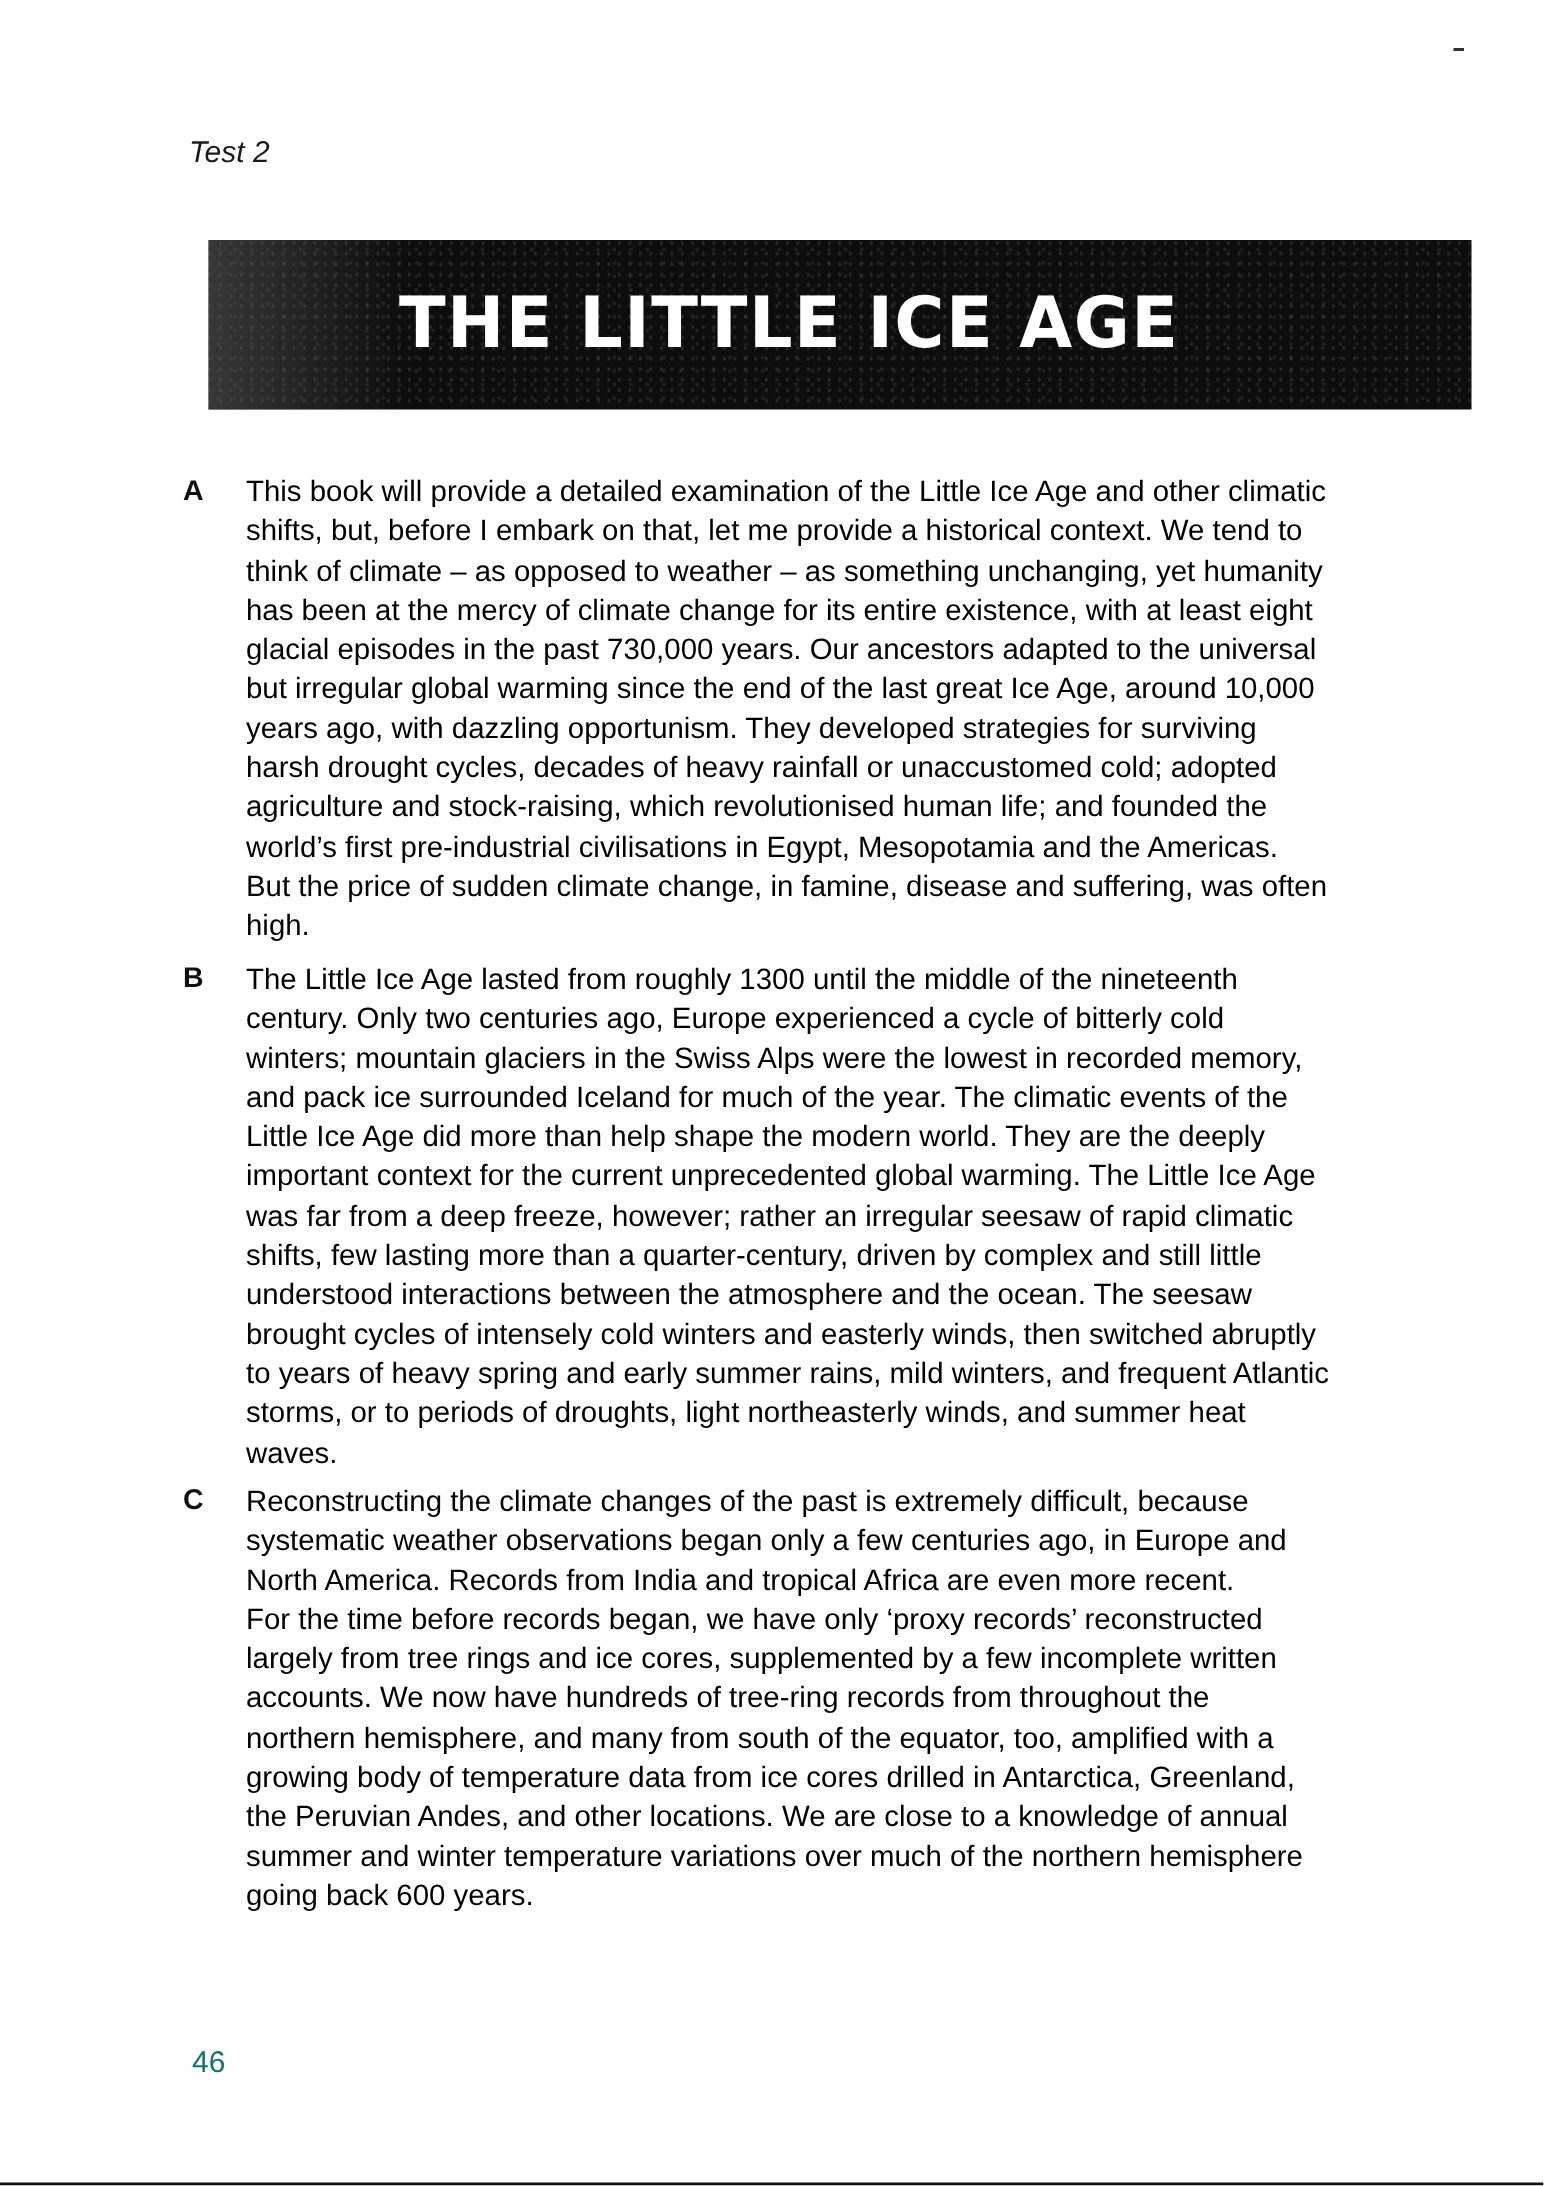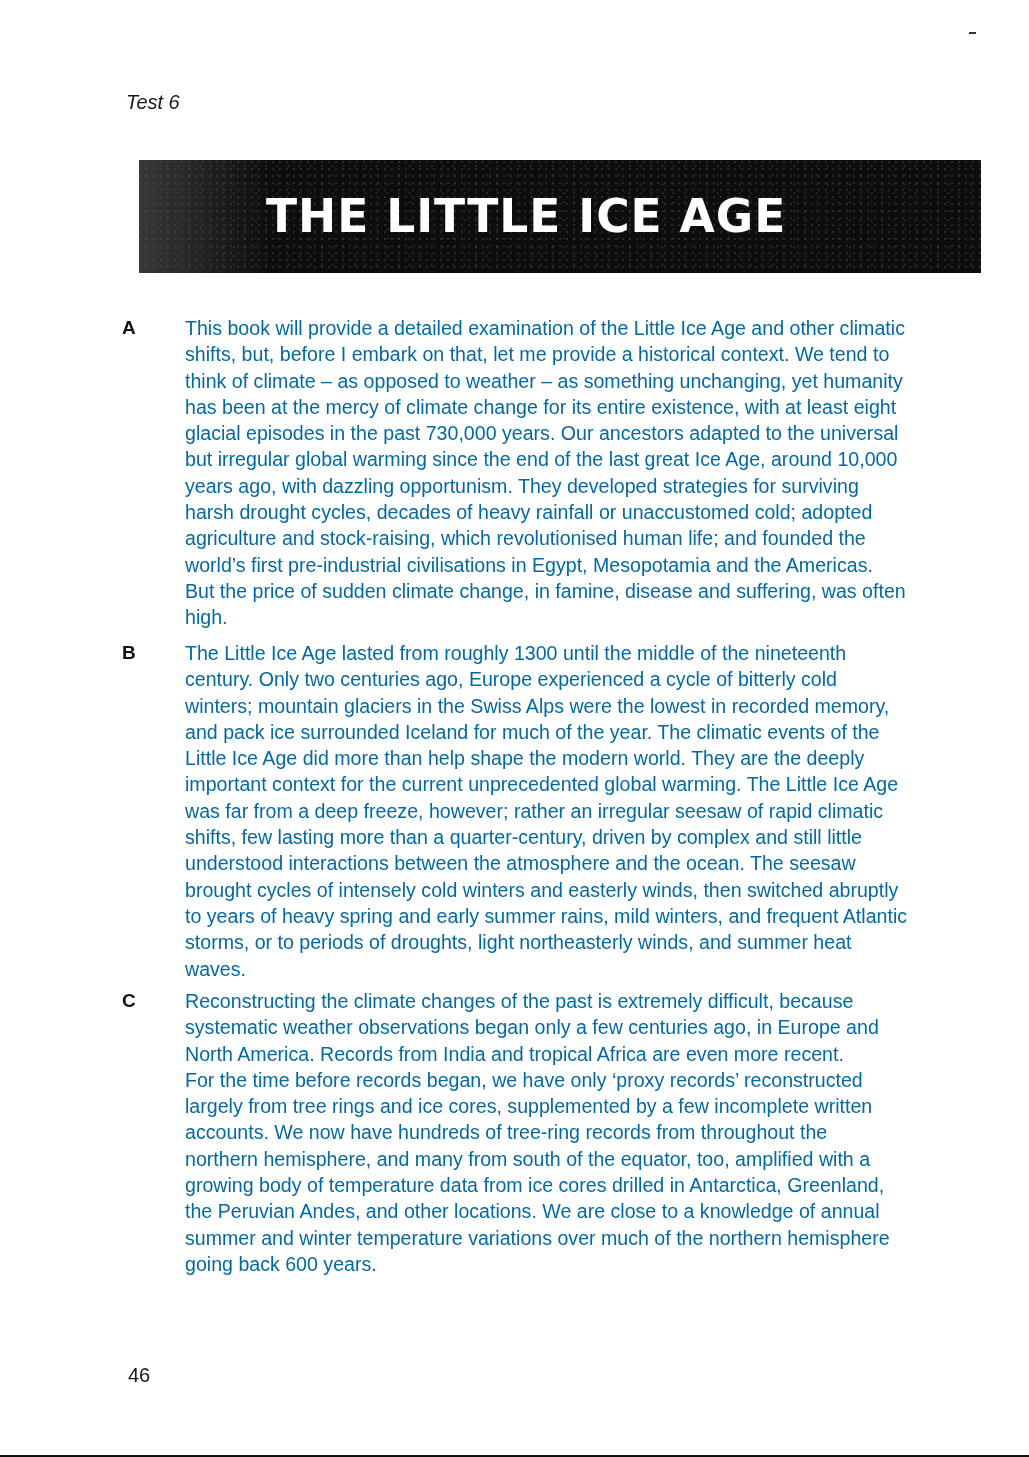--- a/index.html
+++ b/index.html
@@ -32,43 +32,42 @@
   }
   .section {
     position: absolute; left: 122px; width: 830px;
   }
   .section .letter {
     position: absolute; left: 0; top: 0;
     font-weight: bold; font-size: 19px; line-height: 26.3px; color: #111;
   }
   .section .text {
     position: absolute; left: 42px; width: 790px;
-    font-size: 19.6px; line-height: 26.3px; color: #0369a1;
+    font-size: 19.6px; line-height: 26.3px; color: #000000;
     white-space: pre-line;
-    margin-left: 21px;
   }
   #sec-a { top: 315px; }
   #sec-b { top: 640px; }
   #sec-c { top: 988px; }
   .page-number {
-    position: absolute; left: 128px; top: 1364px; font-size: 20px; color: #0f172a;
+    position: absolute; left: 128px; top: 1364px; font-size: 20px; color: #0f766e;
   }
   .bottom-rule {
     position: absolute; left: 0; top: 1455px; width: 1029px; height: 2px; background: #111;
   }
   .speck {
     position: absolute; left: 969px; top: 32px; width: 7px; height: 2px; background: #333;
   }
 </style>
 </head>
 <body>
 
 <div class="speck"></div>
 
-<div class="test-label">Test 6</div>
+<div class="test-label">Test 2</div>
 
 <div class="title-banner">
   <div class="fade"></div>
   <div class="title-text">THE LITTLE ICE AGE</div>
 </div>
 
 <div class="section" id="sec-a">
   <div class="letter">A</div>
   <div class="text">This book will provide a detailed examination of the Little Ice Age and other climatic
 shifts, but, before I embark on that, let me provide a historical context. We tend to

